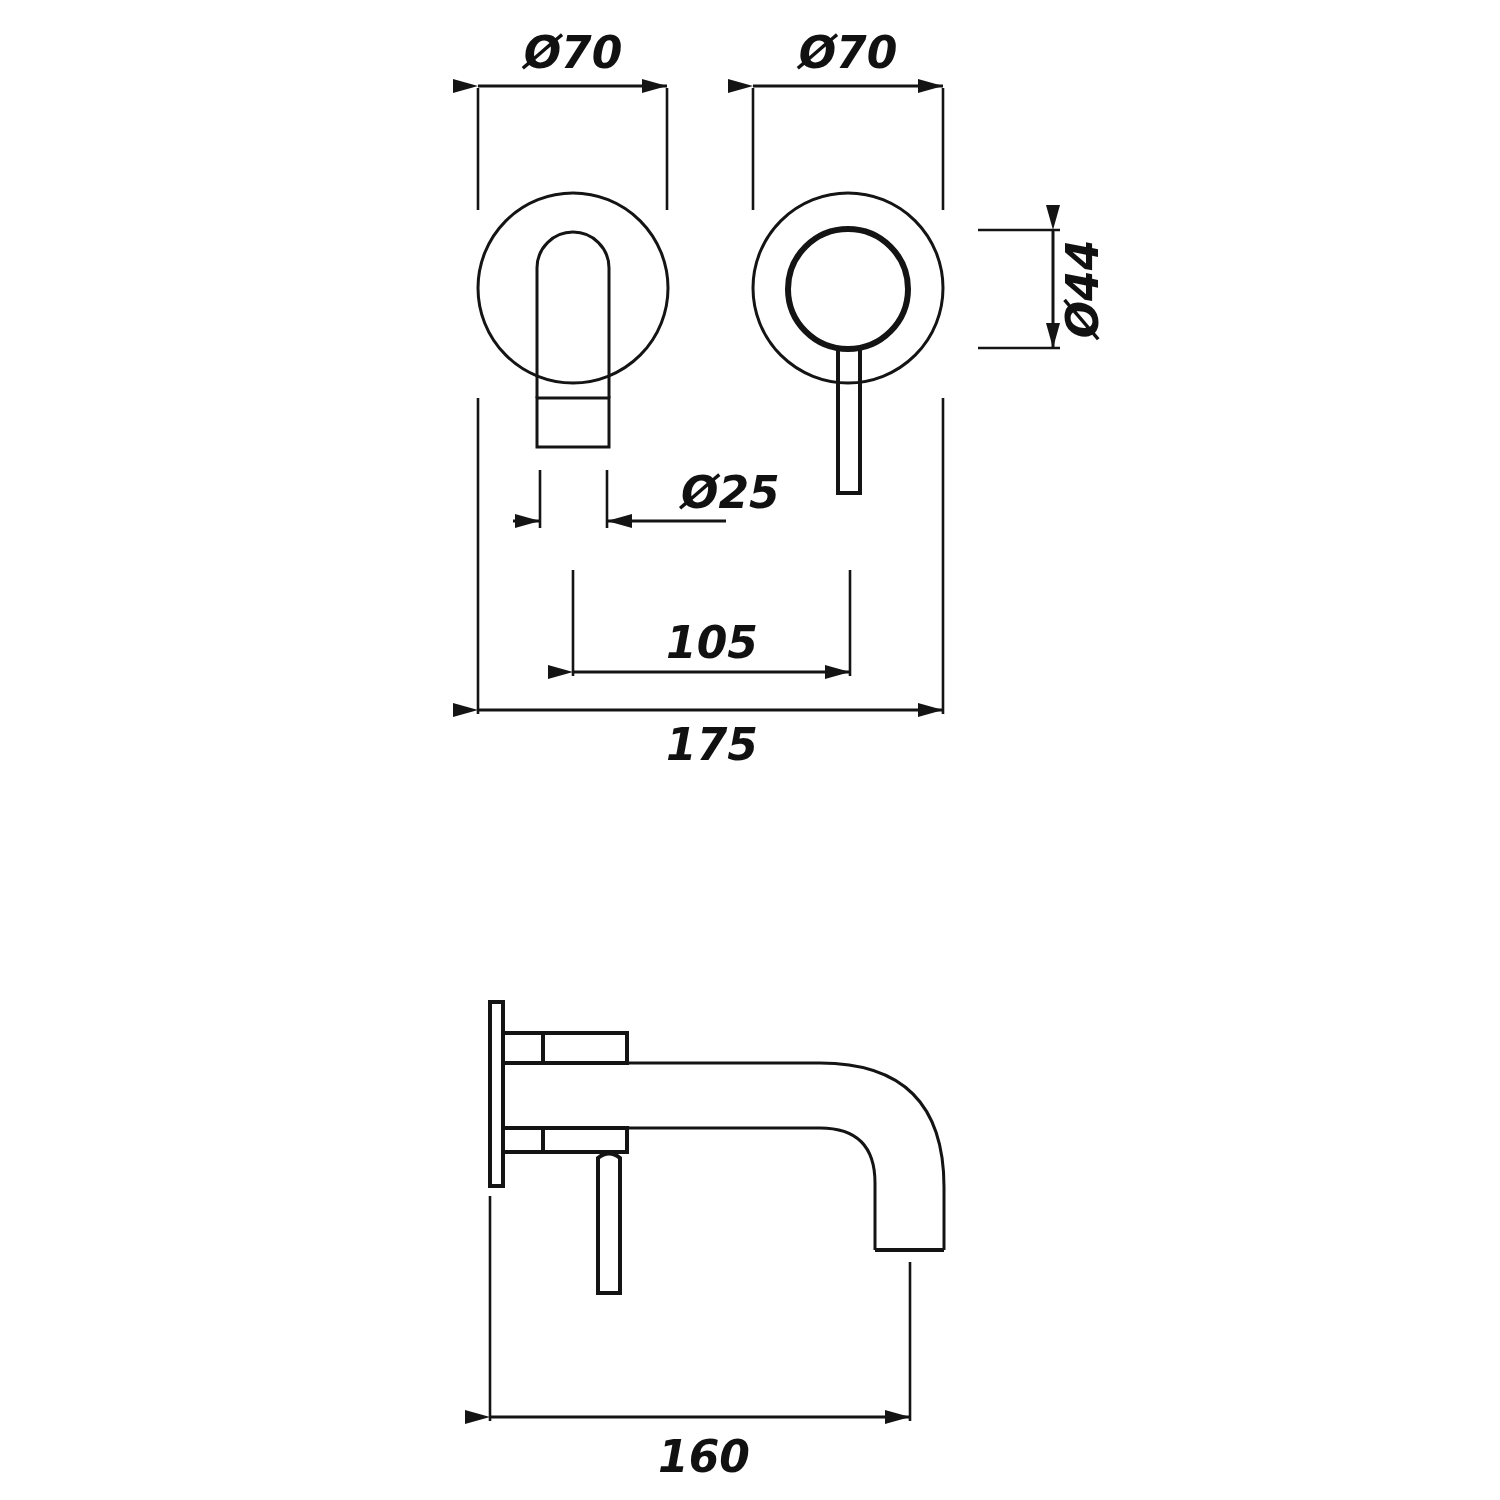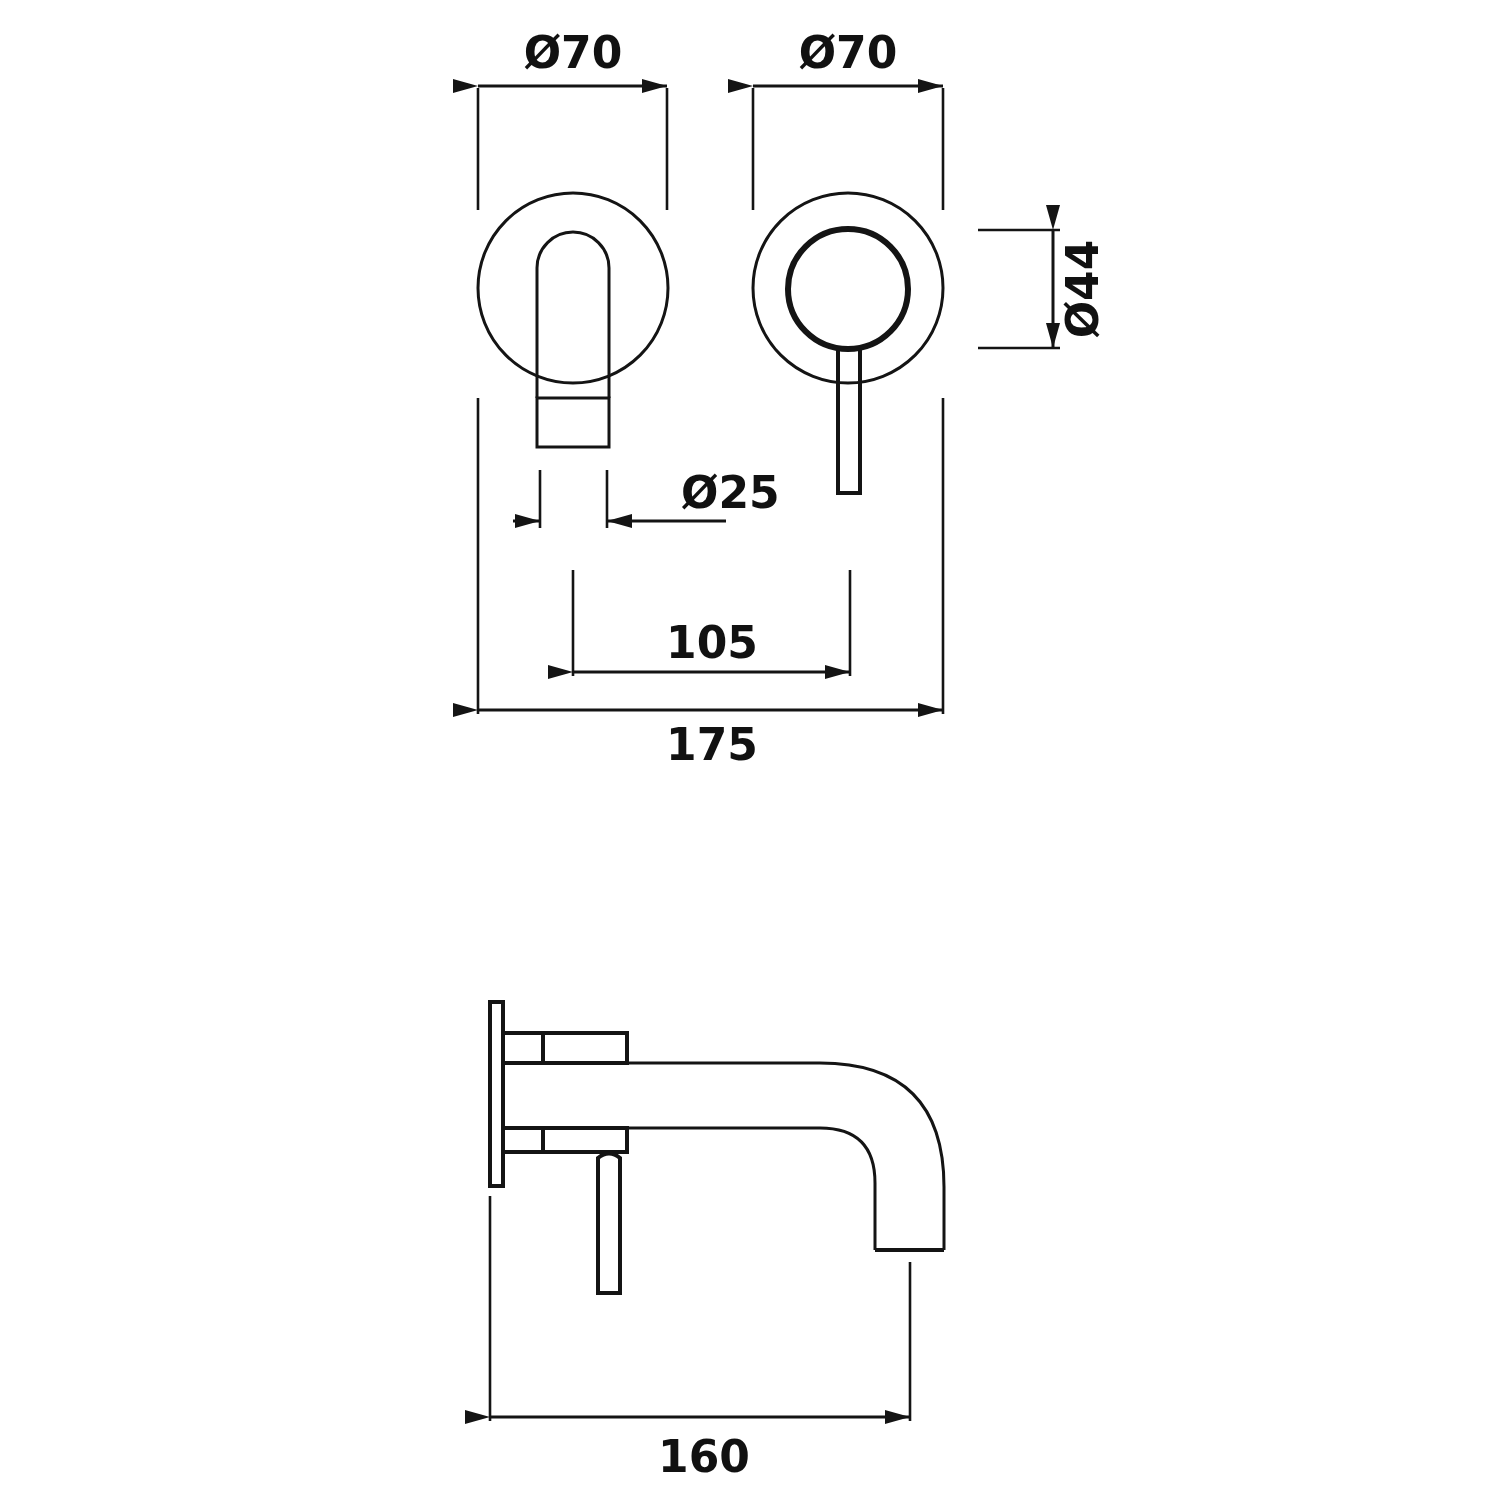--- a/index.html
+++ b/index.html
@@ -11,20 +11,21 @@
     width: 1500px;
     height: 1500px;
     font-family: "Liberation Sans", sans-serif;
     overflow: hidden;
   }
   #drawing-root {
     position: relative;
     width: 1252px;
     height: 1500px;
     background: #ffffff;
+    font-style: italic;
   }
   svg.cad {
     position: absolute;
     top: 0;
     left: 0;
     width: 1500px;
     height: 1500px;
     display: block;
   }
   .dimtext {

